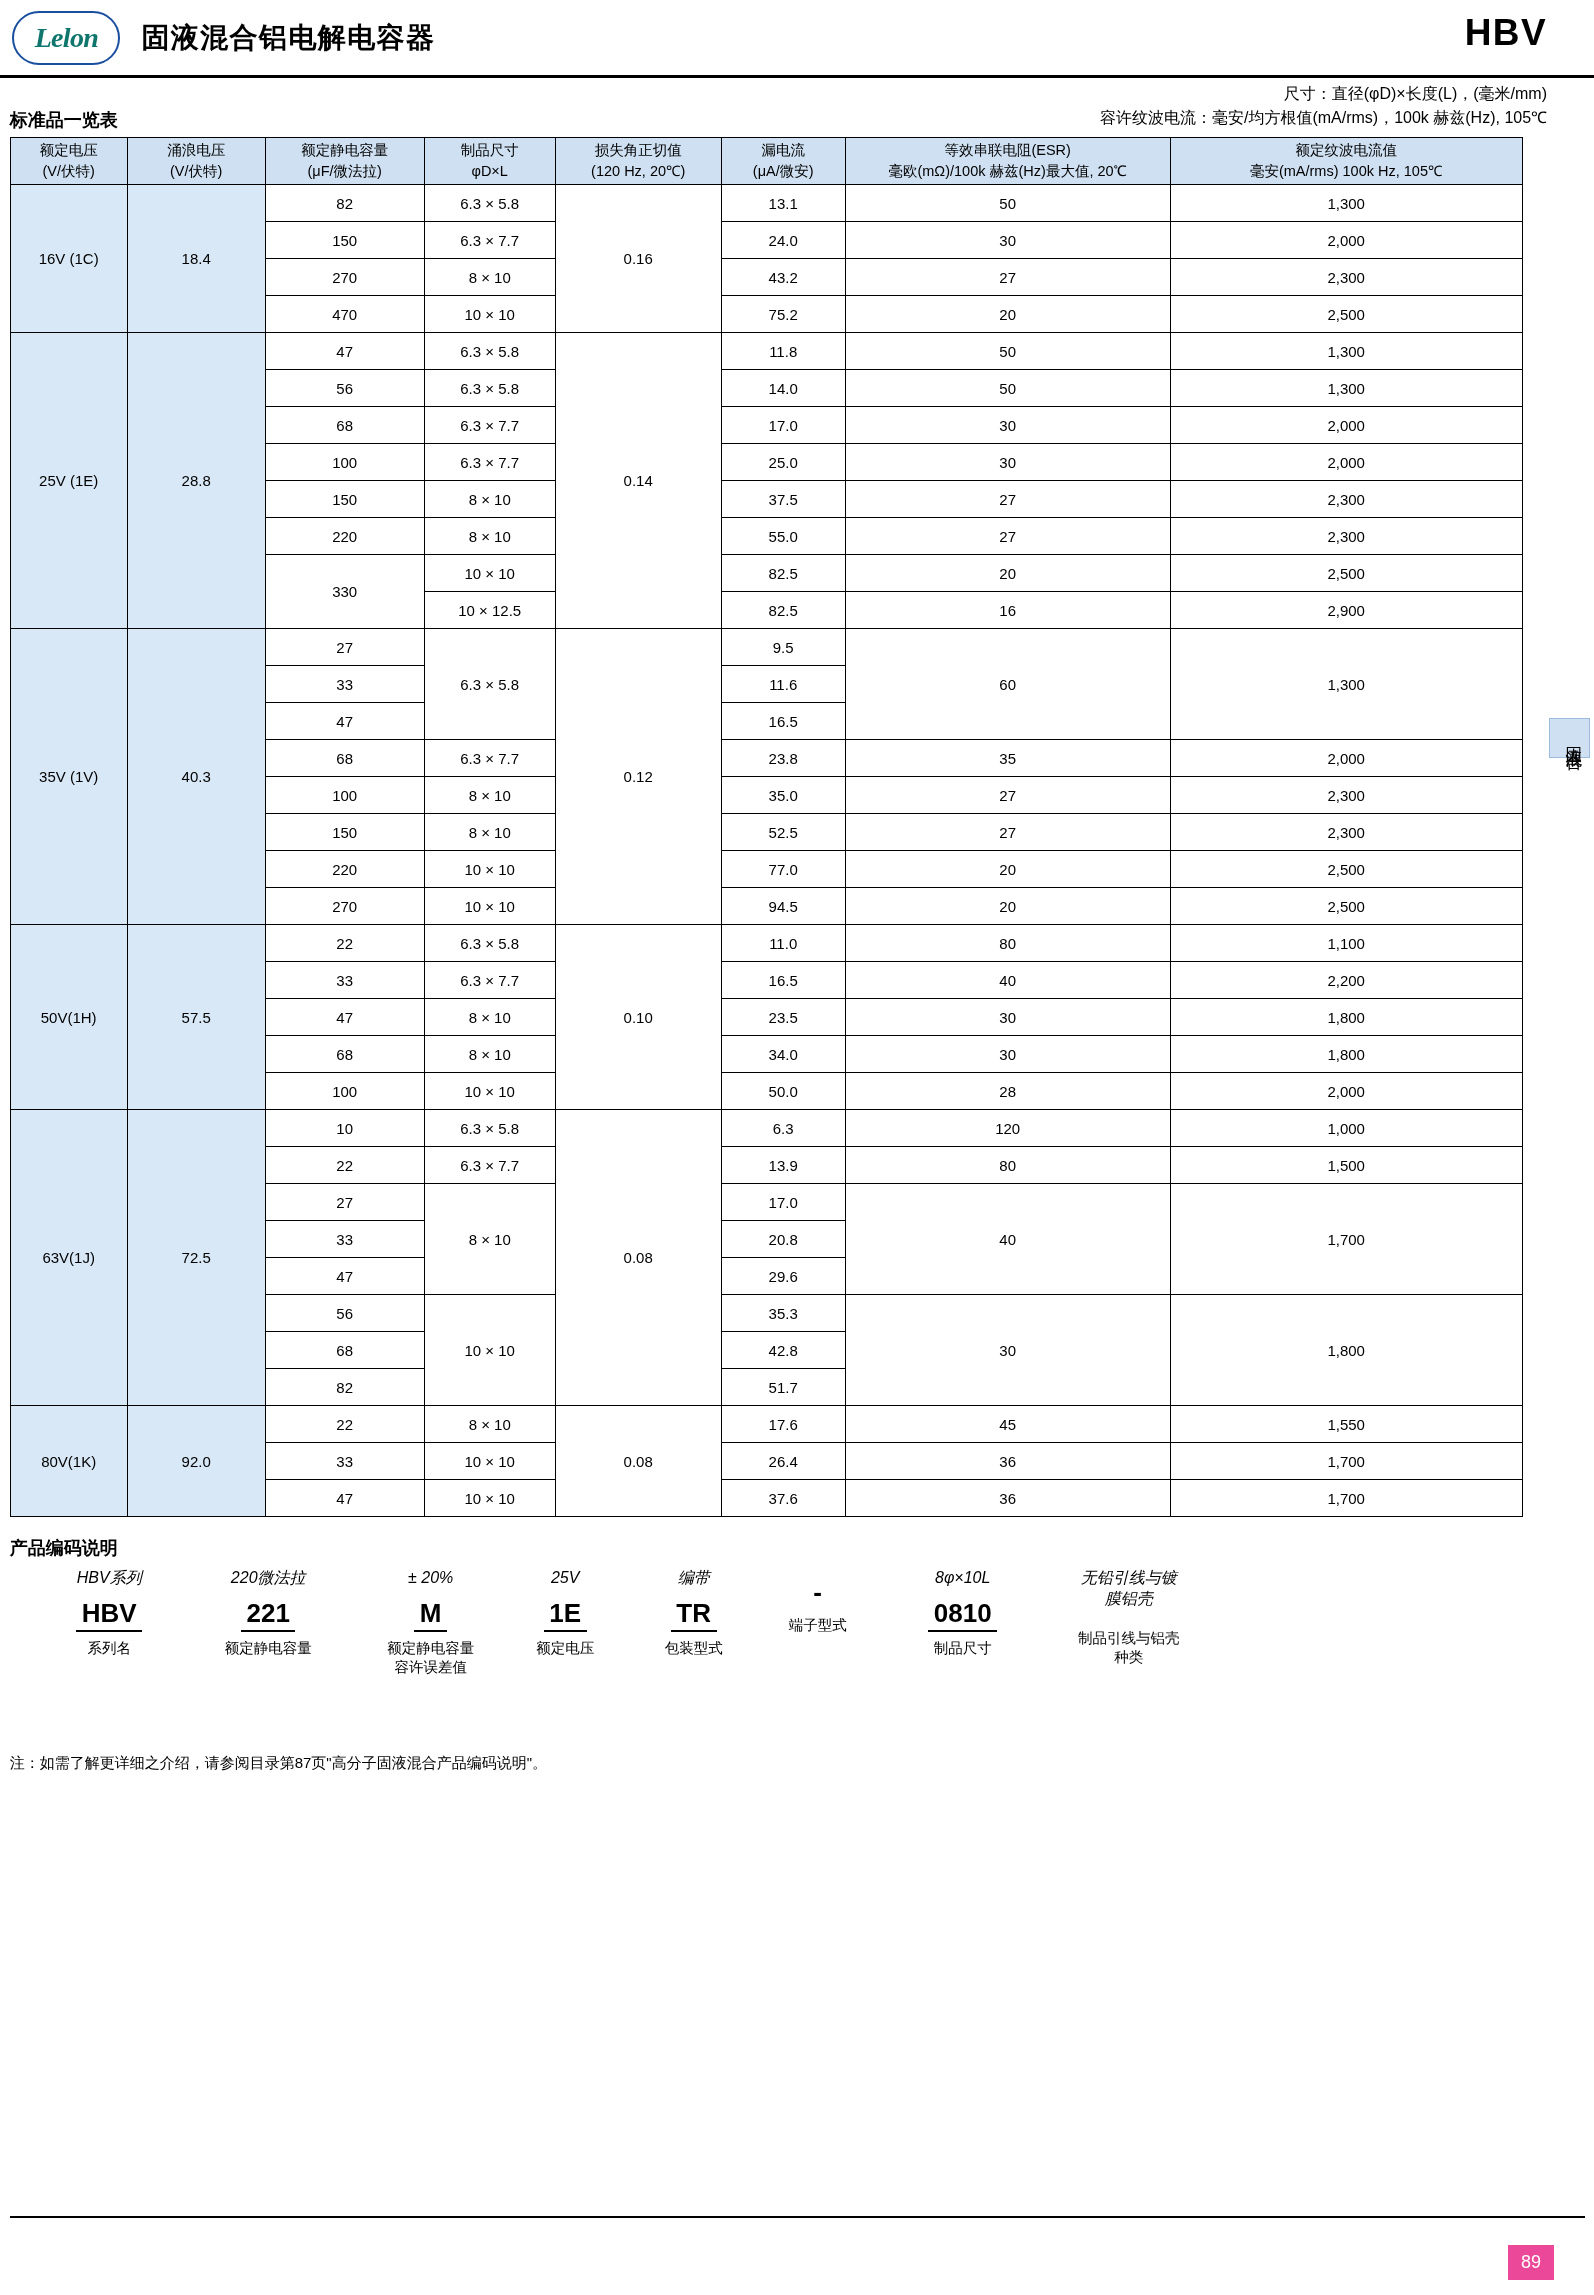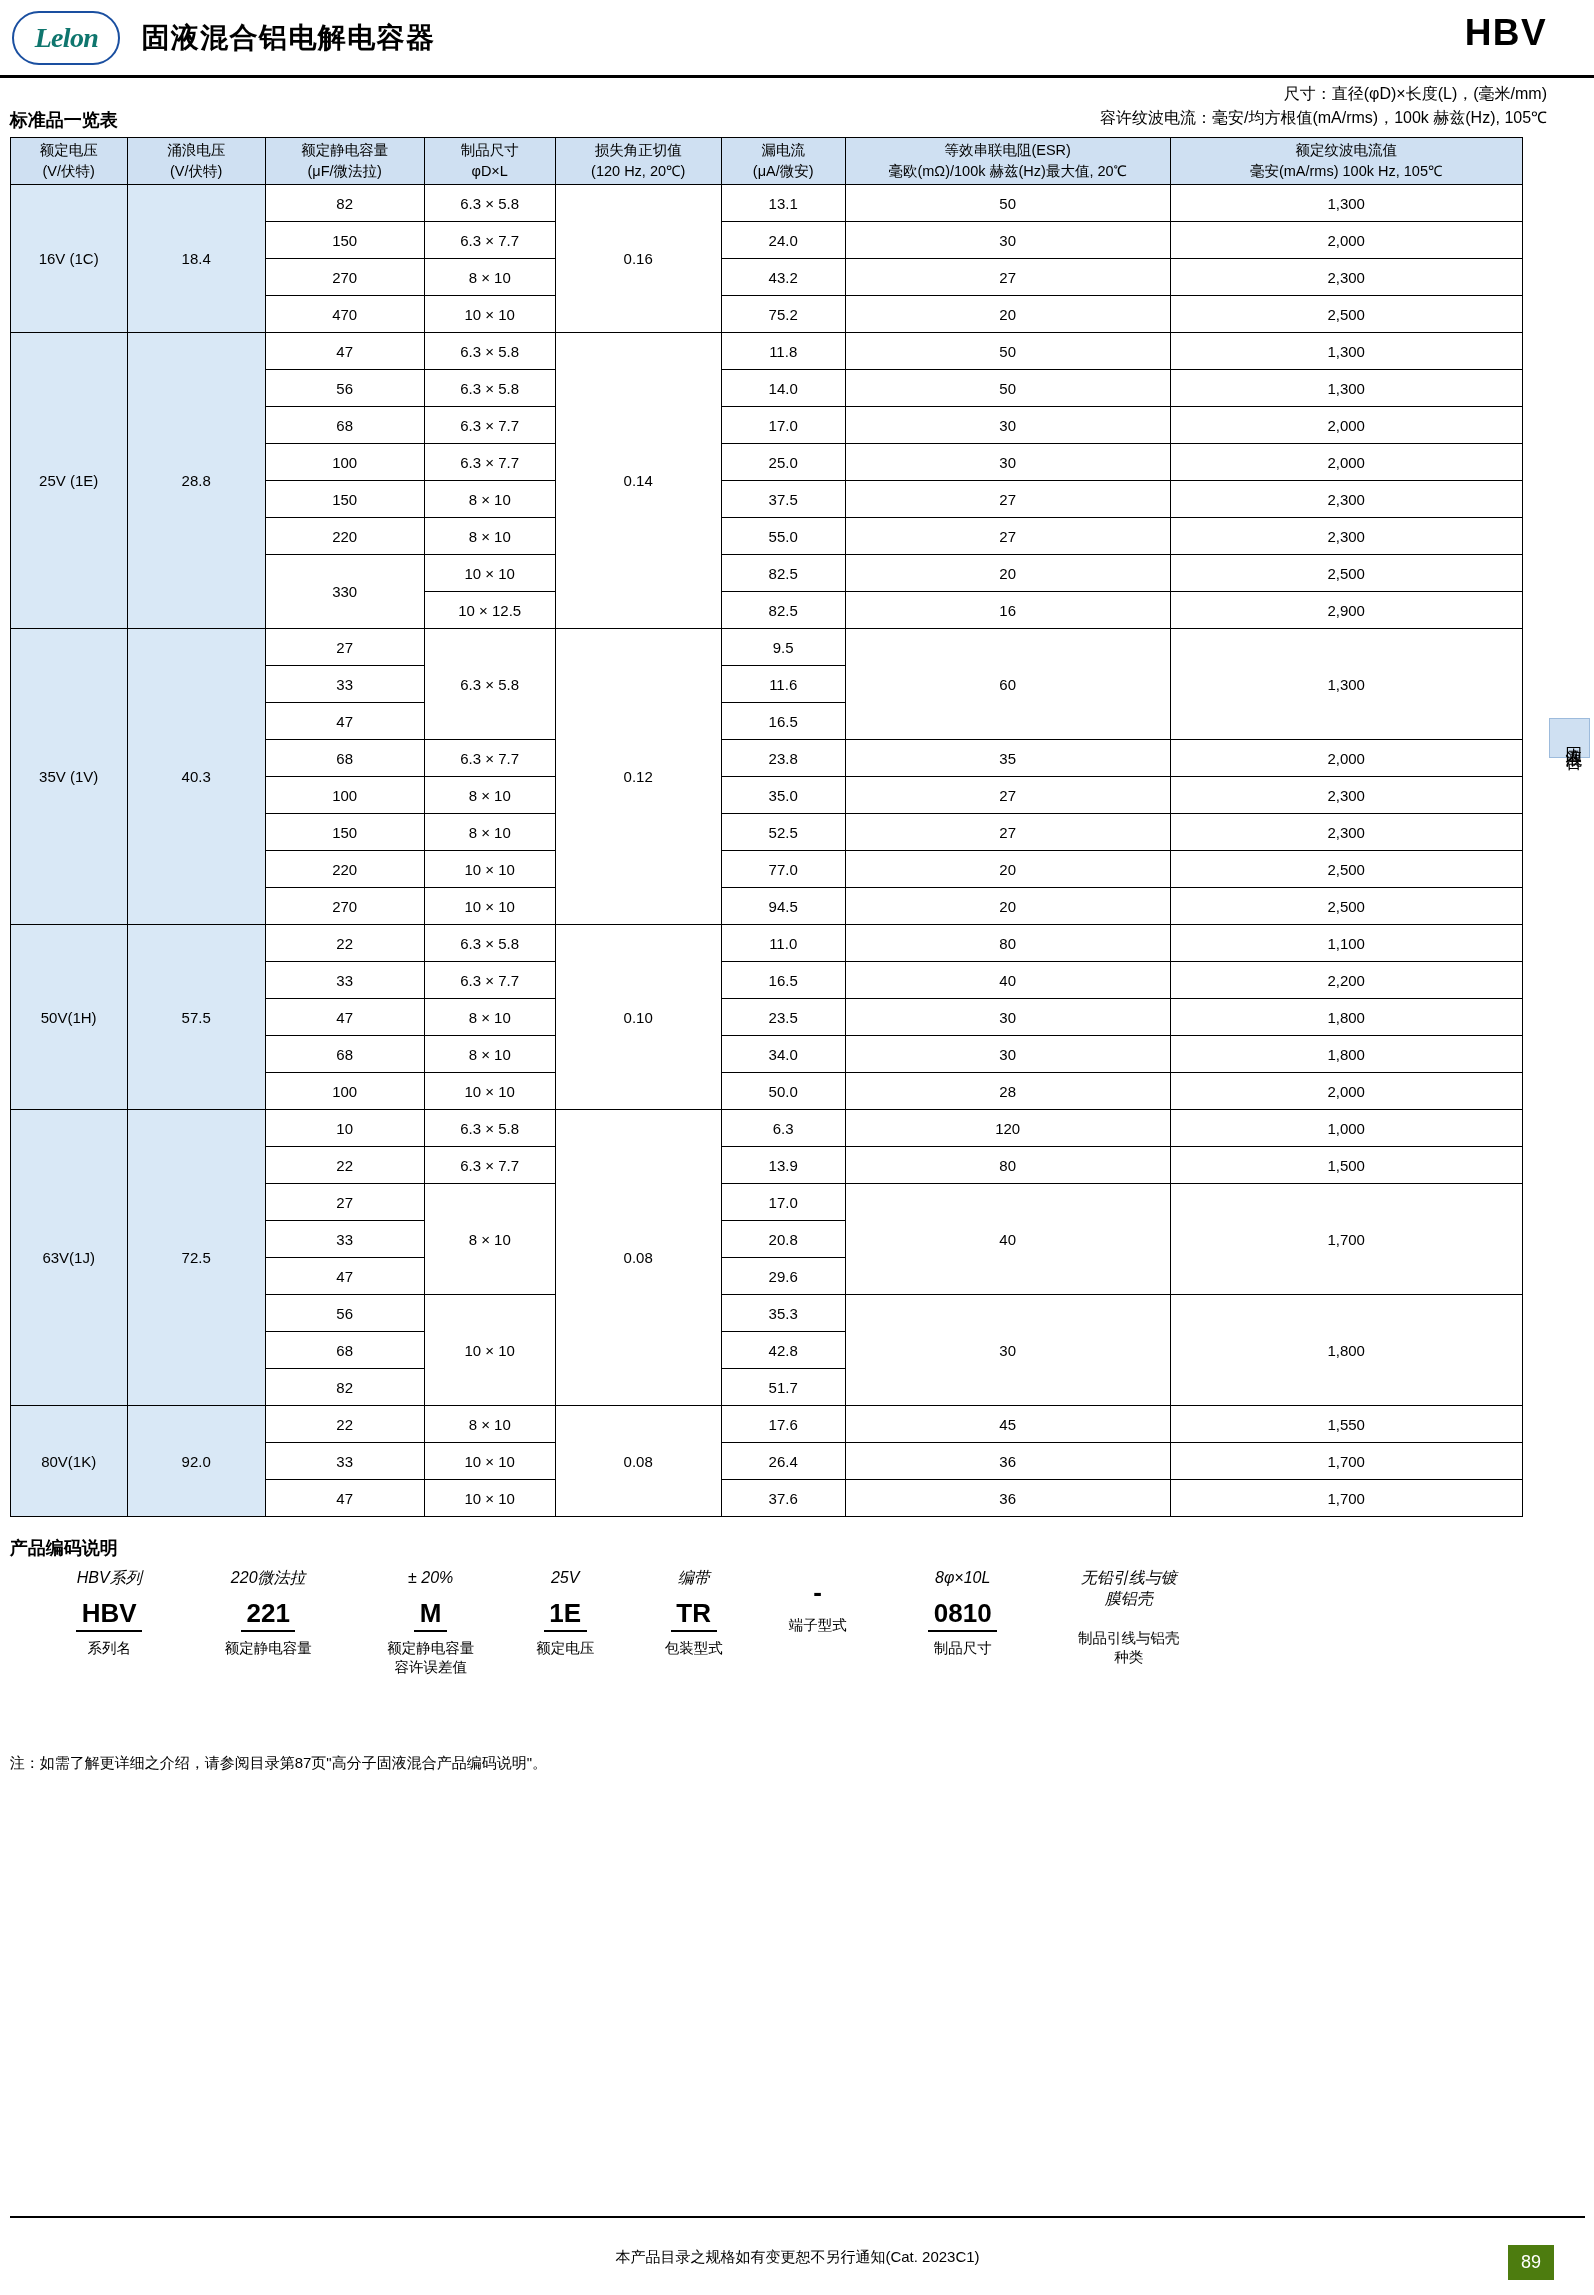--- a/index.html
+++ b/index.html
@@ -189,21 +189,21 @@
     right: 9.7px;
     bottom: 77px;
     border-top: 2.1px solid #000;
   }
   .page-no {
     position: absolute;
     right: 41px;
     bottom: 15px;
     width: 46px;
     height: 35px;
-    background: #4d7c0f;
+    background: #ec4899;
     color: #fff;
     font-size: 18px;
     display: flex;
     align-items: center;
     justify-content: center;
   }
 </style>
 </head>
 <body>
 
@@ -557,17 +557,16 @@
         <div><span class="pn-code nounder"></span></div>
         <div class="pn-bottom">制品引线与铝壳
 种类</div>
       </div>
     </div>
   <div class="pn-note">注：如需了解更详细之介绍，请参阅目录第87页"高分子固液混合产品编码说明"。</div>
 
   <div class="side-tab">固液混合</div>
 
   <div class="footer-line"></div>
-  <div class="footer">本产品目录之规格如有变更恕不另行通知(Cat. 2023C1)</div>
   <div class="page-no">89</div>
 
 </div>
 
 
 </body></html>

